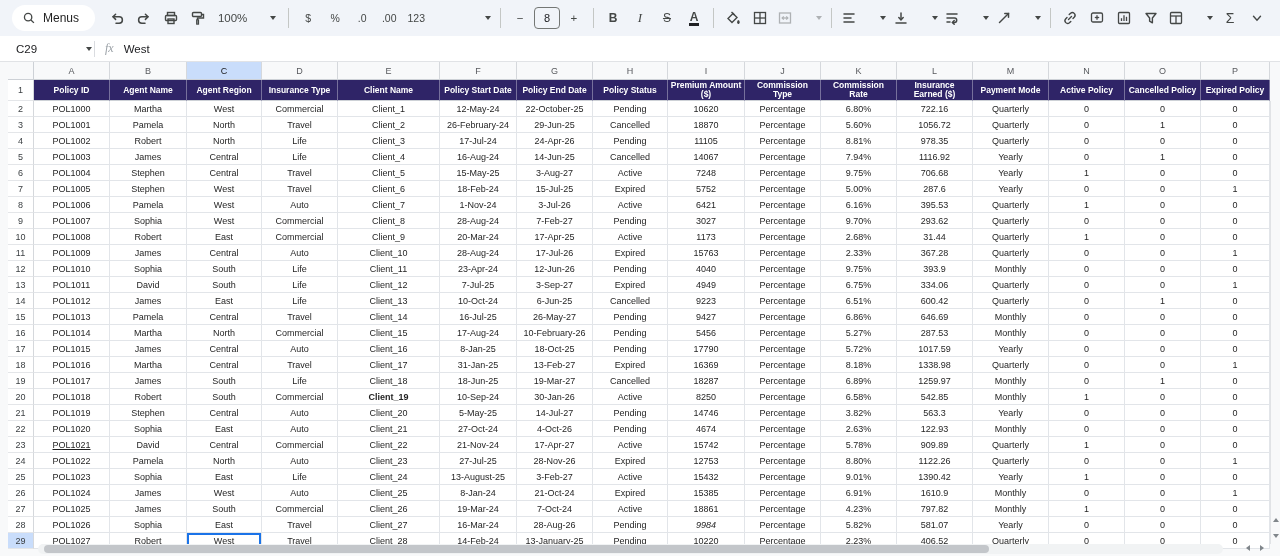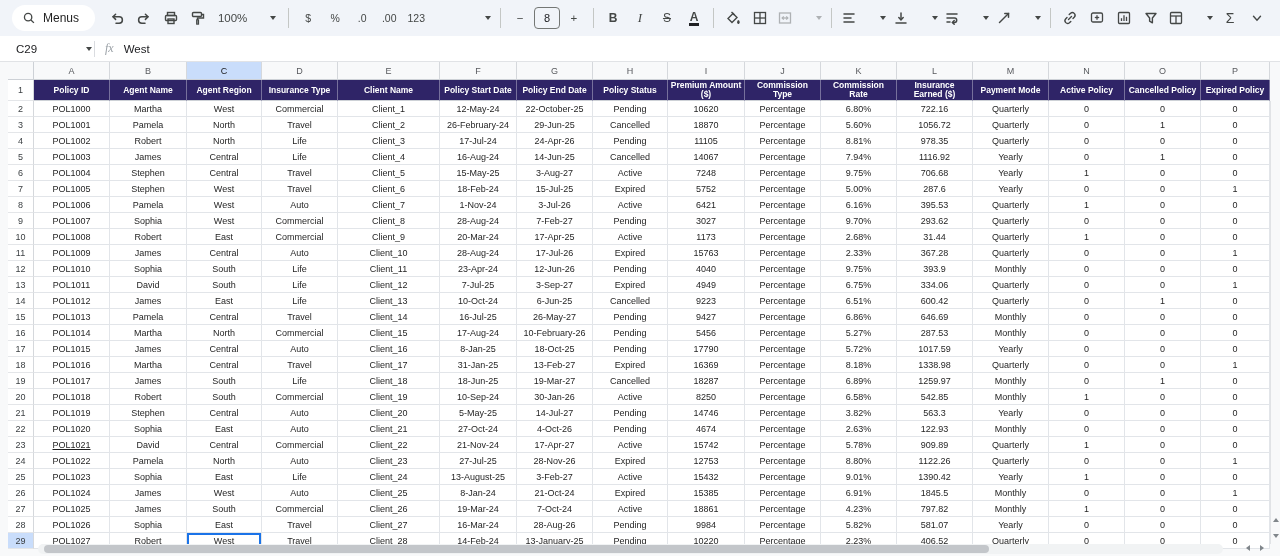--- a/index.html
+++ b/index.html
@@ -694,21 +694,21 @@
             <div class="cell" style="width: 76px;">0</div>
             <div class="cell" style="width: 76px;">1</div>
             <div class="cell" style="width: 69px;">0</div>
           </div>
           <div class="grid-row">
             <div class="rownum">20</div>
             <div class="cell" style="width: 76px;">POL1018</div>
             <div class="cell" style="width: 77px;">Robert</div>
             <div class="cell" style="width: 75px;">South</div>
             <div class="cell" style="width: 76px;">Commercial</div>
-            <div class="cell" style="width: 102px;">Client_19</div>
+            <div class="cell" style="width: 102px; font-weight: bold;">Client_19</div>
             <div class="cell" style="width: 77px;">10-Sep-24</div>
             <div class="cell" style="width: 76px;">30-Jan-26</div>
             <div class="cell" style="width: 75px;">Active</div>
             <div class="cell" style="width: 77px;">8250</div>
             <div class="cell" style="width: 76px;">Percentage</div>
             <div class="cell" style="width: 76px;">6.58%</div>
             <div class="cell" style="width: 76px;">542.85</div>
             <div class="cell" style="width: 76px;">Monthly</div>
             <div class="cell" style="width: 76px;">1</div>
             <div class="cell" style="width: 76px;">0</div>
@@ -815,21 +815,21 @@
             <div class="cell" style="width: 77px;">James</div>
             <div class="cell" style="width: 75px;">West</div>
             <div class="cell" style="width: 76px;">Auto</div>
             <div class="cell" style="width: 102px;">Client_25</div>
             <div class="cell" style="width: 77px;">8-Jan-24</div>
             <div class="cell" style="width: 76px;">21-Oct-24</div>
             <div class="cell" style="width: 75px;">Expired</div>
             <div class="cell" style="width: 77px;">15385</div>
             <div class="cell" style="width: 76px;">Percentage</div>
             <div class="cell" style="width: 76px;">6.91%</div>
-            <div class="cell" style="width: 76px;">1845.5</div>
+            <div class="cell" style="width: 76px;">1610.9</div>
             <div class="cell" style="width: 76px;">Monthly</div>
             <div class="cell" style="width: 76px;">0</div>
             <div class="cell" style="width: 76px;">0</div>
             <div class="cell" style="width: 69px;">1</div>
           </div>
           <div class="grid-row">
             <div class="rownum">27</div>
             <div class="cell" style="width: 76px;">POL1025</div>
             <div class="cell" style="width: 77px;">James</div>
             <div class="cell" style="width: 75px;">South</div>
@@ -850,21 +850,21 @@
           <div class="grid-row">
             <div class="rownum">28</div>
             <div class="cell" style="width: 76px;">POL1026</div>
             <div class="cell" style="width: 77px;">Sophia</div>
             <div class="cell" style="width: 75px;">East</div>
             <div class="cell" style="width: 76px;">Travel</div>
             <div class="cell" style="width: 102px;">Client_27</div>
             <div class="cell" style="width: 77px;">16-Mar-24</div>
             <div class="cell" style="width: 76px;">28-Aug-26</div>
             <div class="cell" style="width: 75px;">Pending</div>
-            <div class="cell" style="width: 77px;">9984</div>
+            <div class="cell" style="width: 77px; font-style: italic;">9984</div>
             <div class="cell" style="width: 76px;">Percentage</div>
             <div class="cell" style="width: 76px;">5.82%</div>
             <div class="cell" style="width: 76px;">581.07</div>
             <div class="cell" style="width: 76px;">Yearly</div>
             <div class="cell" style="width: 76px;">0</div>
             <div class="cell" style="width: 76px;">0</div>
             <div class="cell" style="width: 69px;">0</div>
           </div>
           <div class="grid-row">
             <div class="rownum sel">29</div>

